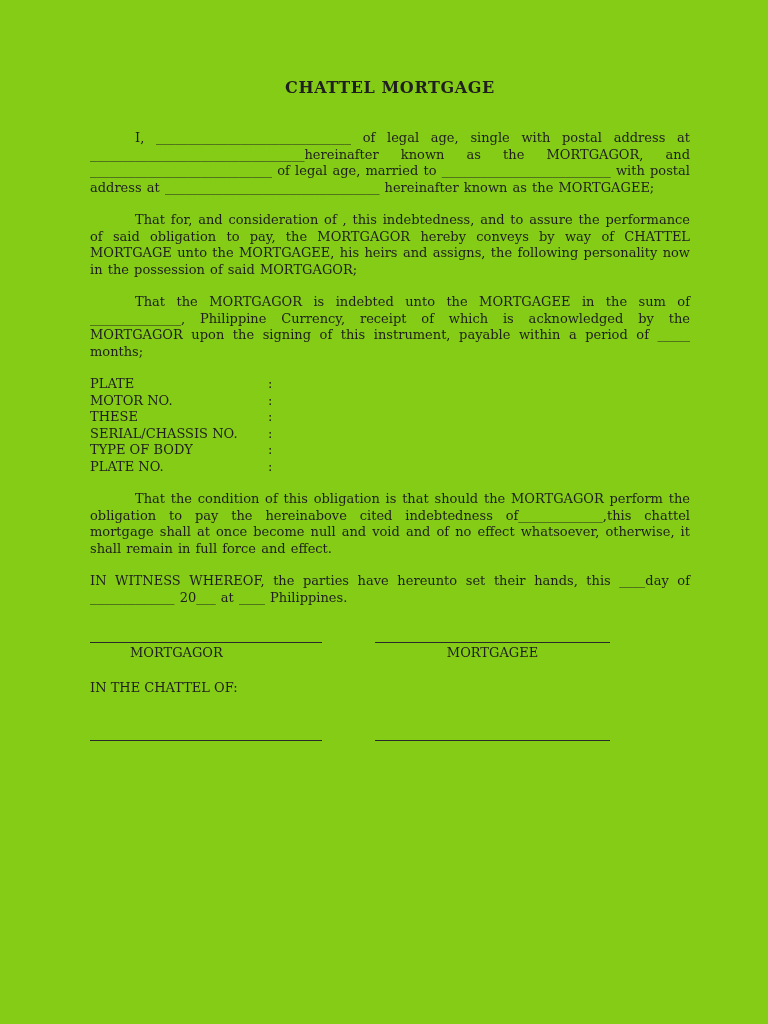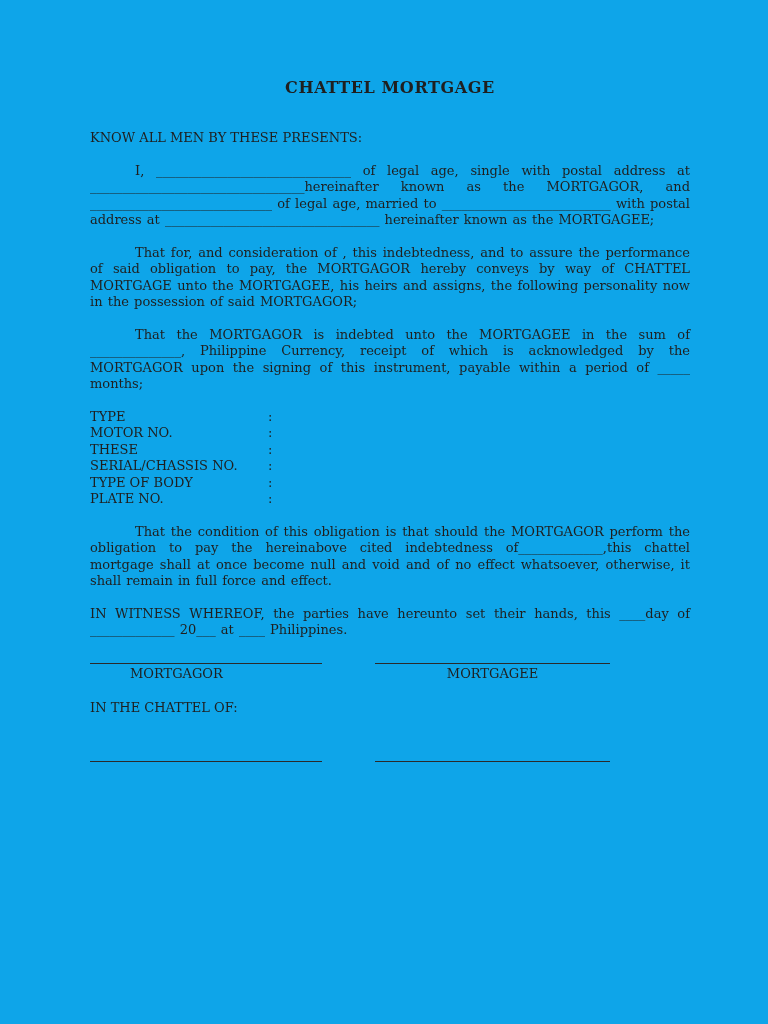--- a/index.html
+++ b/index.html
@@ -5,21 +5,21 @@
   html, body {
     margin: 0;
     padding: 0;
     background: #ffffff;
   }
   .page {
     position: relative;
     width: 768px;
     height: 1024px;
     margin: 0 auto;
-    background: #0ea5e9;
+    background: #84cc16;
     box-sizing: border-box;
     padding: 78px 78px 0 90px;
     font-family: "DejaVu Serif", "Liberation Serif", serif;
     font-size: 13px;
     line-height: 16.5px;
     color: #1f1f1f;
     overflow: hidden;
   }
   .doc-title {
     text-align: center;
@@ -55,21 +55,21 @@
     height: 16.5px;
   }
   .vehicle-label {
     width: 178px;
     flex: 0 0 178px;
   }
   .vehicle-colon {
     flex: 0 0 auto;
   }
   .sig-block {
-    margin-top: 24px;
+    margin-top: 36px;
   }
   .sig-row {
     display: flex;
     align-items: flex-end;
   }
   .sig-col-left {
     width: 232px;
     flex: 0 0 232px;
     margin-right: 53px;
   }
@@ -98,32 +98,31 @@
     margin-top: 44px;
   }
 </style>
 </head>
 <body>
 
 <div class="page">
 
   <div class="doc-title">CHATTEL MORTGAGE</div>
 
-  <div class="opening">KNOW ALL MEN BY THESE PRESENTS:</div>
 
   <p class="para">I, ______________________________ of legal age, single with postal address at _________________________________hereinafter known as the MORTGAGOR, and ____________________________ of legal age, married to __________________________ with postal address at _________________________________ hereinafter known as the MORTGAGEE;</p>
 
 
   <p class="para">That for, and consideration of , this indebtedness, and to assure the performance of said obligation to pay, the MORTGAGOR hereby conveys by way of CHATTEL MORTGAGE unto the MORTGAGEE, his heirs and assigns, the following personality now in the possession of said MORTGAGOR;</p>
 
   <p class="para">That the MORTGAGOR is indebted unto the MORTGAGEE in the sum of ______________, Philippine Currency, receipt of which is acknowledged by the MORTGAGOR upon the signing of this instrument, payable within a period of _____ months;</p>
 
   <div class="vehicle-list">
     <div class="vehicle-row">
-      <span class="vehicle-label">TYPE</span>
+      <span class="vehicle-label">PLATE</span>
       <span class="vehicle-colon">:</span>
     </div>
     <div class="vehicle-row">
       <span class="vehicle-label">MOTOR NO.</span>
       <span class="vehicle-colon">:</span>
     </div>
     <div class="vehicle-row">
       <span class="vehicle-label">THESE</span>
       <span class="vehicle-colon">:</span>
     </div>

